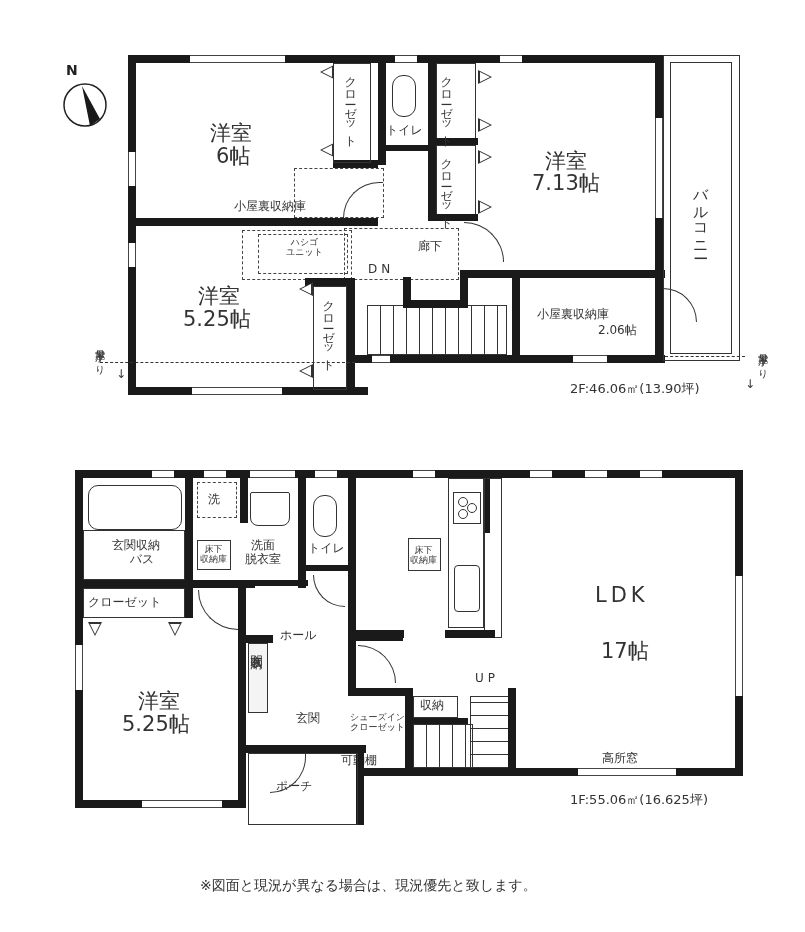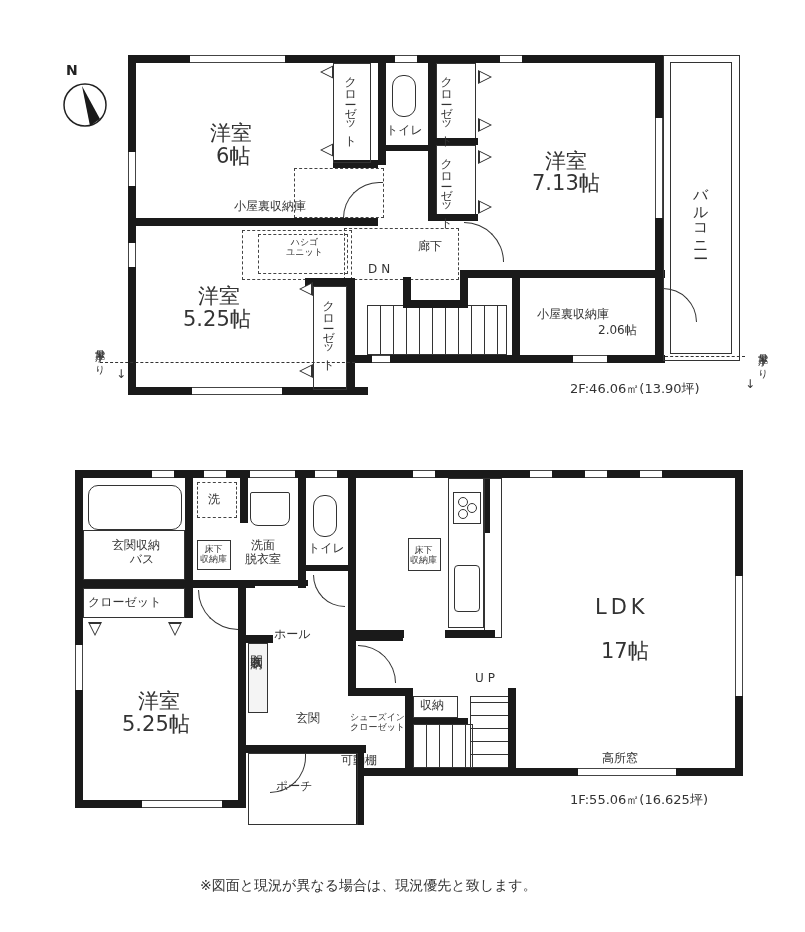--- a/index.html
+++ b/index.html
@@ -178,21 +178,21 @@
   <div class="door" style="left:313px;top:575px;width:32px;height:32px;border-right:none;border-top:none;border-radius:0 0 0 32px;"></div>
 
   <div class="thin" style="left:83px;top:588px;width:102px;height:30px;"></div>
   <div class="lbl sm" style="left:88px;top:596px;">クローゼット</div>
   <div class="wall" style="left:185px;top:588px;width:8px;height:30px;"></div>
   <div class="trid" style="left:88px;top:622px;"></div>
   <div class="trid" style="left:168px;top:622px;"></div>
   <div class="door" style="left:198px;top:590px;width:40px;height:40px;border-right:none;border-top:none;border-radius:0 0 0 40px;"></div>
 
   <div class="wall" style="left:238px;top:588px;width:8px;height:220px;"></div>
-  <div class="lbl sm" style="left:274px;top:629px;font-family:Liberation Mono, monospace;">ホール</div>
+  <div class="lbl sm" style="left:280px;top:629px;">ホール</div>
   <div class="thin" style="left:248px;top:643px;width:20px;height:70px;background:#f4f4f4;"></div>
   <div class="lbl sm vert" style="left:250px;top:645px;">玄関収納</div>
   <div class="wall" style="left:238px;top:635px;width:35px;height:8px;"></div>
   <div class="lbl sm" style="left:296px;top:712px;">玄関</div>
   <div class="lbl xs" style="left:350px;top:712px;line-height:1.15;"><span>シューズイン</span><br><span>クローゼット</span></div>
   <div class="wall" style="left:348px;top:628px;width:8px;height:60px;"></div>
   <div class="wall" style="left:348px;top:633px;width:55px;height:8px;"></div>
   <div class="door" style="left:358px;top:645px;width:38px;height:38px;border-left:none;border-bottom:none;border-radius:0 38px 0 0;"></div>
   <div class="wall" style="left:348px;top:688px;width:60px;height:8px;"></div>
   <div class="wall" style="left:238px;top:745px;width:128px;height:8px;"></div>
@@ -218,21 +218,21 @@
       </svg>
   </div>
   <div class="abs" style="left:454px;top:565px;width:24px;height:45px;border:1.5px solid #333;border-radius:4px;"></div>
   <div class="wall" style="left:484px;top:478px;width:6px;height:55px;"></div>
   <div class="thin" style="left:484px;top:478px;width:18px;height:160px;"></div>
   <div class="wall" style="left:445px;top:630px;width:50px;height:8px;"></div>
   <div class="wall" style="left:356px;top:630px;width:48px;height:8px;"></div>
   <div class="thin" style="left:408px;top:538px;width:33px;height:33px;"></div>
   <div class="lbl xs" style="left:410px;top:545px;line-height:1.15;">床下<br>収納庫</div>
 
-  <div class="lbl big" style="left:595px;top:596px;letter-spacing:4px;">LDK</div>
+  <div class="lbl big" style="left:595px;top:584px;letter-spacing:4px;">LDK</div>
   <div class="lbl big" style="left:601px;top:640px;">17帖</div>
   <div class="lbl sm" style="left:602px;top:752px;">高所窓</div>
 
   <div class="lbl big" style="left:138px;top:690px;">洋室</div>
   <div class="lbl big" style="left:122px;top:713px;">5.25帖</div>
 
   <div class="thin" style="left:248px;top:753px;width:110px;height:72px;"></div>
   <div class="door" style="left:270px;top:753px;width:36px;height:40px;border-left:none;border-top:none;border-radius:0 0 36px 0;"></div>
   <div class="lbl sm" style="left:276px;top:780px;">ポーチ</div>
 

